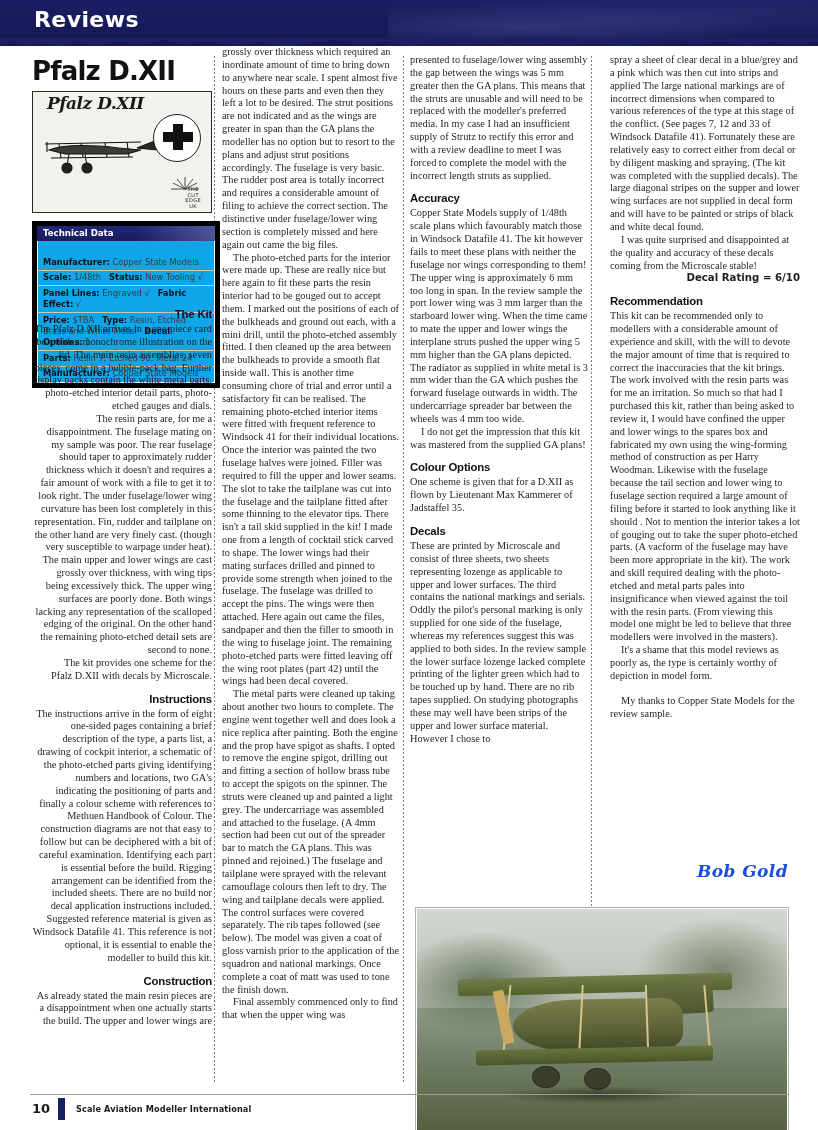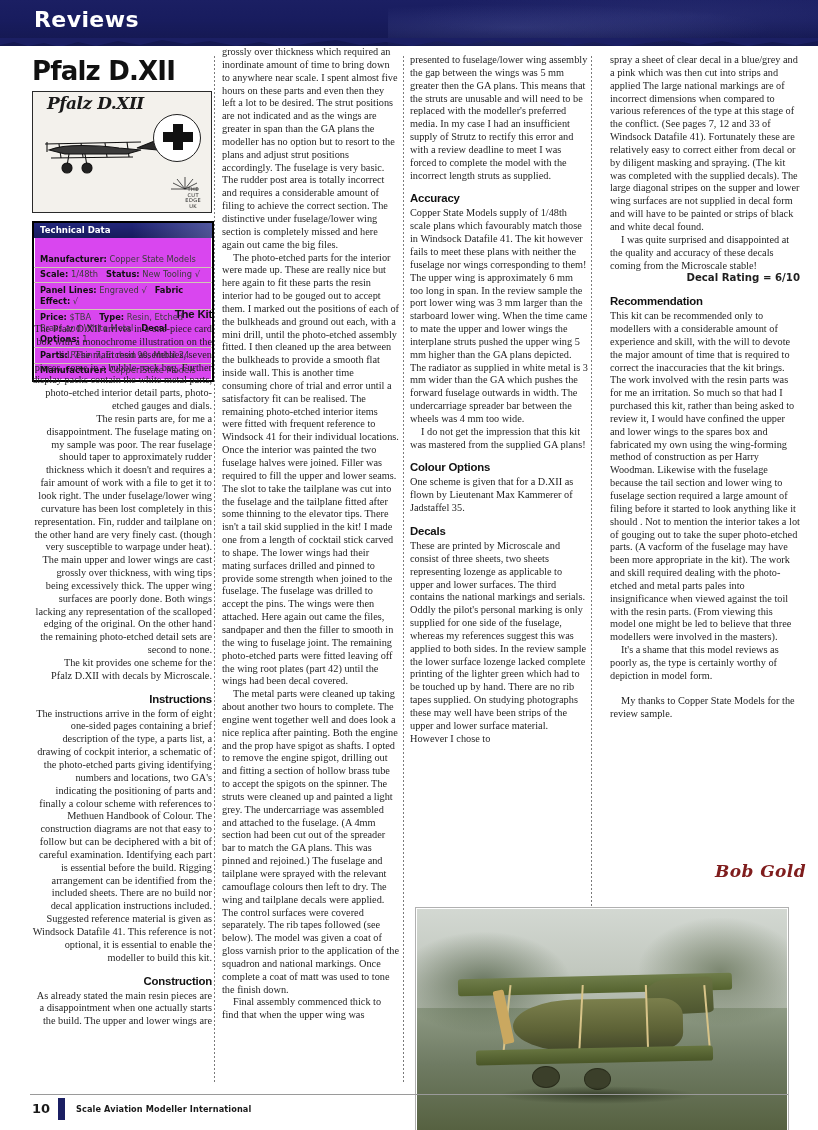--- a/index.html
+++ b/index.html
@@ -204,22 +204,22 @@
     text-align: center;
     color: #222;
     letter-spacing: 0.4px;
   }
 
   
   .techdata {
     position: absolute;
     left: 32px; top: 175px;
     width: 178px;
-    border: 2px solid #000000;
-    background: #d946ef;
+    border: 5px solid #000000;
+    background: #0ea5e9;
     box-shadow: 0 0 0 1px #ffffff inset;
   }
   .td-head {
     position: relative;
     height: 15px;
     background: linear-gradient(180deg, #22267a 0%, #171b5c 100%);
     overflow: hidden;
   }
   .td-head span {
     position: absolute;
@@ -332,27 +332,27 @@
     font-family: "DejaVu Sans", sans-serif;
     font-weight: bold;
     font-size: 10.2px;
     margin-top: 2px;
     text-indent: 0;
   }
 
   
   .signature {
     position: absolute;
-    right: 12px;
+    right: 30px;
     top: 815px;
     font-family: "DejaVu Serif", serif;
     font-style: italic;
     font-weight: bold;
     font-size: 17px;
-    color: #7f1d1d;
+    color: #1d4ed8;
     letter-spacing: 0.4px;
   }
 </style>
 </head>
 <body>
 
 <div class="masthead">
   <div class="smudge"></div>
   <div class="masthead-title">Reviews</div>
   <svg class="masthead-rip" viewBox="0 0 818 12" preserveAspectRatio="none">
@@ -418,21 +418,21 @@
       <h3>Instructions</h3>
       <p class="noindent">The instructions arrive in the form of eight one-sided pages containing a brief description of the type, a parts list, a drawing of cockpit interior, a schematic of the photo-etched parts giving identifying numbers and locations, two GA's indicating the positioning of parts and finally a colour scheme with references to Methuen Handbook of Colour. The construction diagrams are not that easy to follow but can be deciphered with a bit of careful examination. Identifying each part is essential before the build. Rigging arrangement can be identified from the included sheets. There are no build nor decal application instructions included.</p>
       <p>Suggested reference material is given as Windsock Datafile 41. This reference is not optional, it is essential to enable the modeller to build this kit.</p>
       <h3>Construction</h3>
       <p class="noindent">As already stated the main resin pieces are a disappointment when one actually starts the build. The upper and lower wings are</p>
     </div>
   <div class="col" id="col2" style="">
       <p class="noindent">grossly over thickness which required an inordinate amount of time to bring down to anywhere near scale. I spent almost five hours on these parts and even then they left a lot to be desired. The strut positions are not indicated and as the wings are greater in span than the GA plans the modeller has no option but to resort to the plans and adjust strut positions accordingly. The fuselage is very basic. The rudder post area is totally incorrect and requires a considerable amount of filing to achieve the correct section. The distinctive under fuselage/lower wing section is completely missed and here again out came the big files.</p>
       <p>The photo-etched parts for the interior were made up. These are really nice but here again to fit these parts the resin interior had to be gouged out to accept them. I marked out the positions of each of the bulkheads and ground out each, with a mini drill, until the photo-etched assembly fitted. I then cleaned up the area between the bulkheads to provide a smooth flat inside wall. This is another time consuming chore of trial and error until a satisfactory fit can be realised. The remaining photo-etched interior items were fitted with frequent reference to Windsock 41 for their individual locations. Once the interior was painted the two fuselage halves were joined. Filler was required to fill the upper and lower seams. The slot to take the tailplane was cut into the fuselage and the tailplane fitted after some thinning to the elevator tips. There isn't a tail skid supplied in the kit! I made one from a length of cocktail stick carved to shape. The lower wings had their mating surfaces drilled and pinned to provide some strength when joined to the fuselage. The fuselage was drilled to accept the pins. The wings were then attached. Here again out came the files, sandpaper and then the filler to smooth in the wing to fuselage joint. The remaining photo-etched parts were fitted leaving off the wing root plates (part 42) until the wings had been decal covered.</p>
       <p>The metal parts were cleaned up taking about another two hours to complete. The engine went together well and does look a nice replica after painting. Both the engine and the prop have spigot as shafts. I opted to remove the engine spigot, drilling out and fitting a section of hollow brass tube to accept the spigots on the spinner. The struts were cleaned up and painted a light grey. The undercarriage was assembled and attached to the fuselage. (A 4mm section had been cut out of the spreader bar to match the GA plans. This was pinned and rejoined.) The fuselage and tailplane were sprayed with the relevant camouflage colours then left to dry. The wing and tailplane decals were applied. The control surfaces were covered separately. The rib tapes followed (see below). The model was given a coat of gloss varnish prior to the application of the squadron and national markings. Once complete a coat of matt was used to tone the finish down.</p>
-      <p>Final assembly commenced thick to find that when the upper wing was</p>
+      <p>Final assembly commenced only to find that when the upper wing was</p>
     </div>
   <div class="col" id="col3" style="padding-top:8px;">
       <p class="noindent">presented to fuselage/lower wing assembly the gap between the wings was 5 mm greater then the GA plans. This means that the struts are unusable and will need to be replaced with the modeller's preferred media. In my case I had an insufficient supply of Strutz to rectify this error and with a review deadline to meet I was forced to complete the model with the incorrect length struts as supplied.</p>
       <h3>Accuracy</h3>
       <p class="noindent">Copper State Models supply of 1/48th scale plans which favourably match those in Windsock Datafile 41. The kit however fails to meet these plans with neither the fuselage nor wings corresponding to them! The upper wing is approximately 6 mm too long in span. In the review sample the port lower wing was 3 mm larger than the starboard lower wing. When the time came to mate the upper and lower wings the interplane struts pushed the upper wing 5 mm higher than the GA plans depicted. The radiator as supplied in white metal is 3 mm wider than the GA which pushes the forward fuselage outwards in width. The undercarriage spreader bar between the wheels was 4 mm too wide.</p>
       <p>I do not get the impression that this kit was mastered from the supplied GA plans!</p>
       <h3>Colour Options</h3>
       <p class="noindent">One scheme is given that for a D.XII as flown by Lieutenant Max Kammerer of Jadstaffel 35.</p>
       <h3>Decals</h3>
       <p class="noindent">These are printed by Microscale and consist of three sheets, two sheets representing lozenge as applicable to upper and lower surfaces. The third contains the national markings and serials. Oddly the pilot's personal marking is only supplied for one side of the fuselage, whereas my references suggest this was applied to both sides. In the review sample the lower surface lozenge lacked complete printing of the lighter green which had to be touched up by hand. There are no rib tapes supplied. On studying photographs these may well have been strips of the upper and lower surface material. However I chose to</p>

